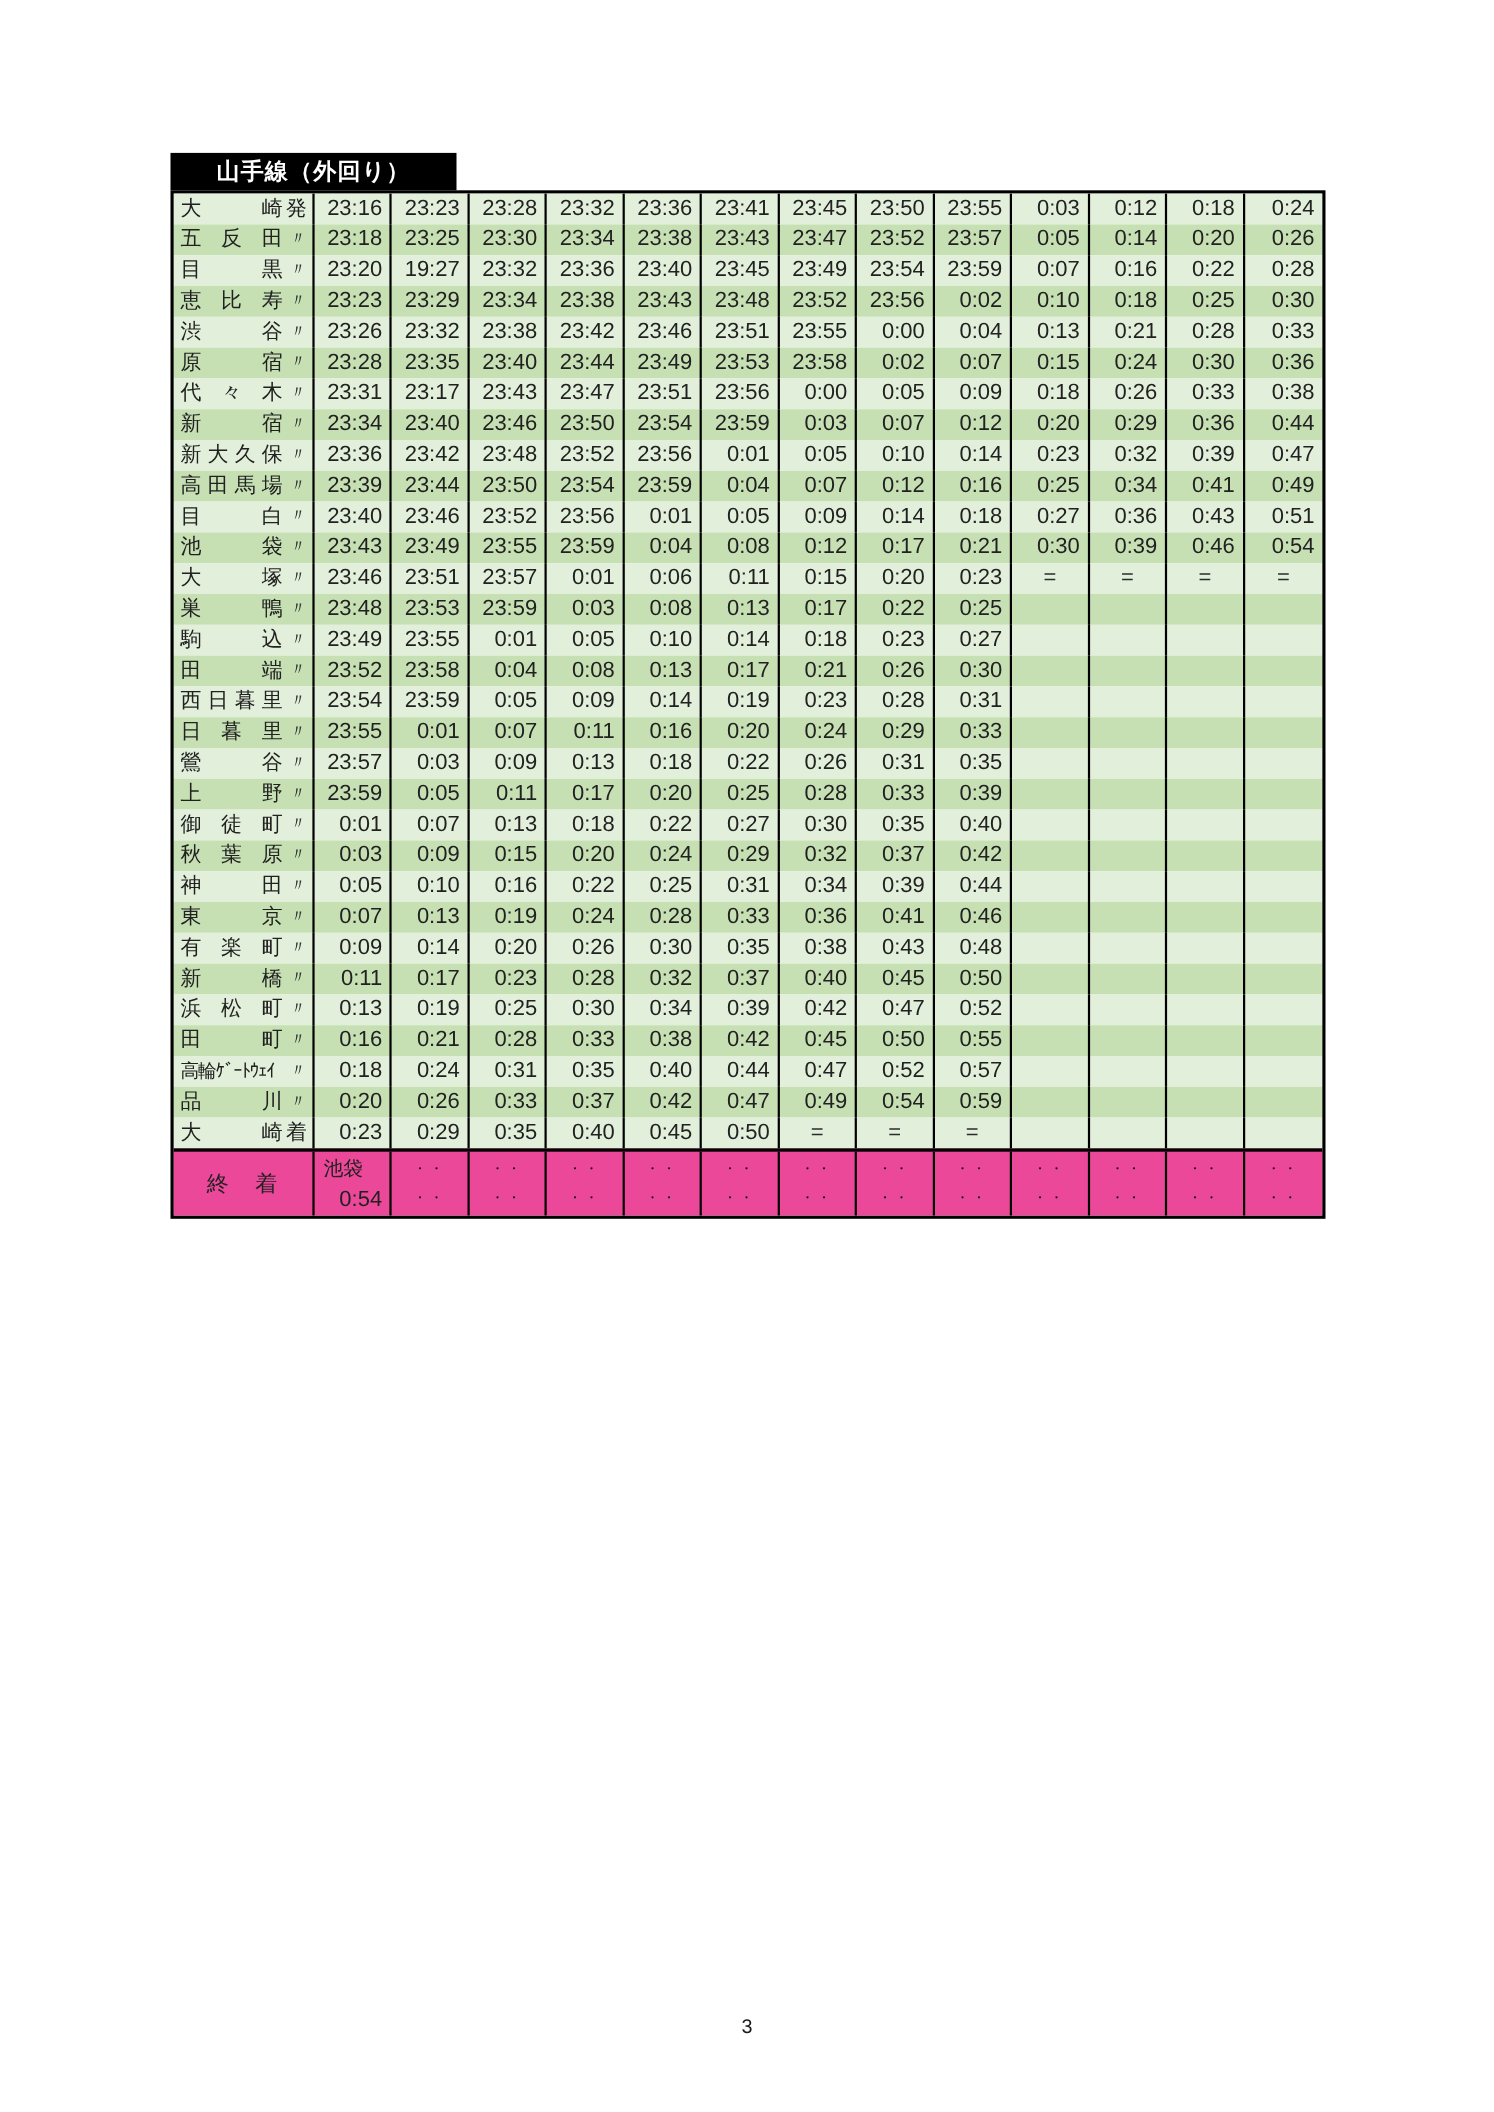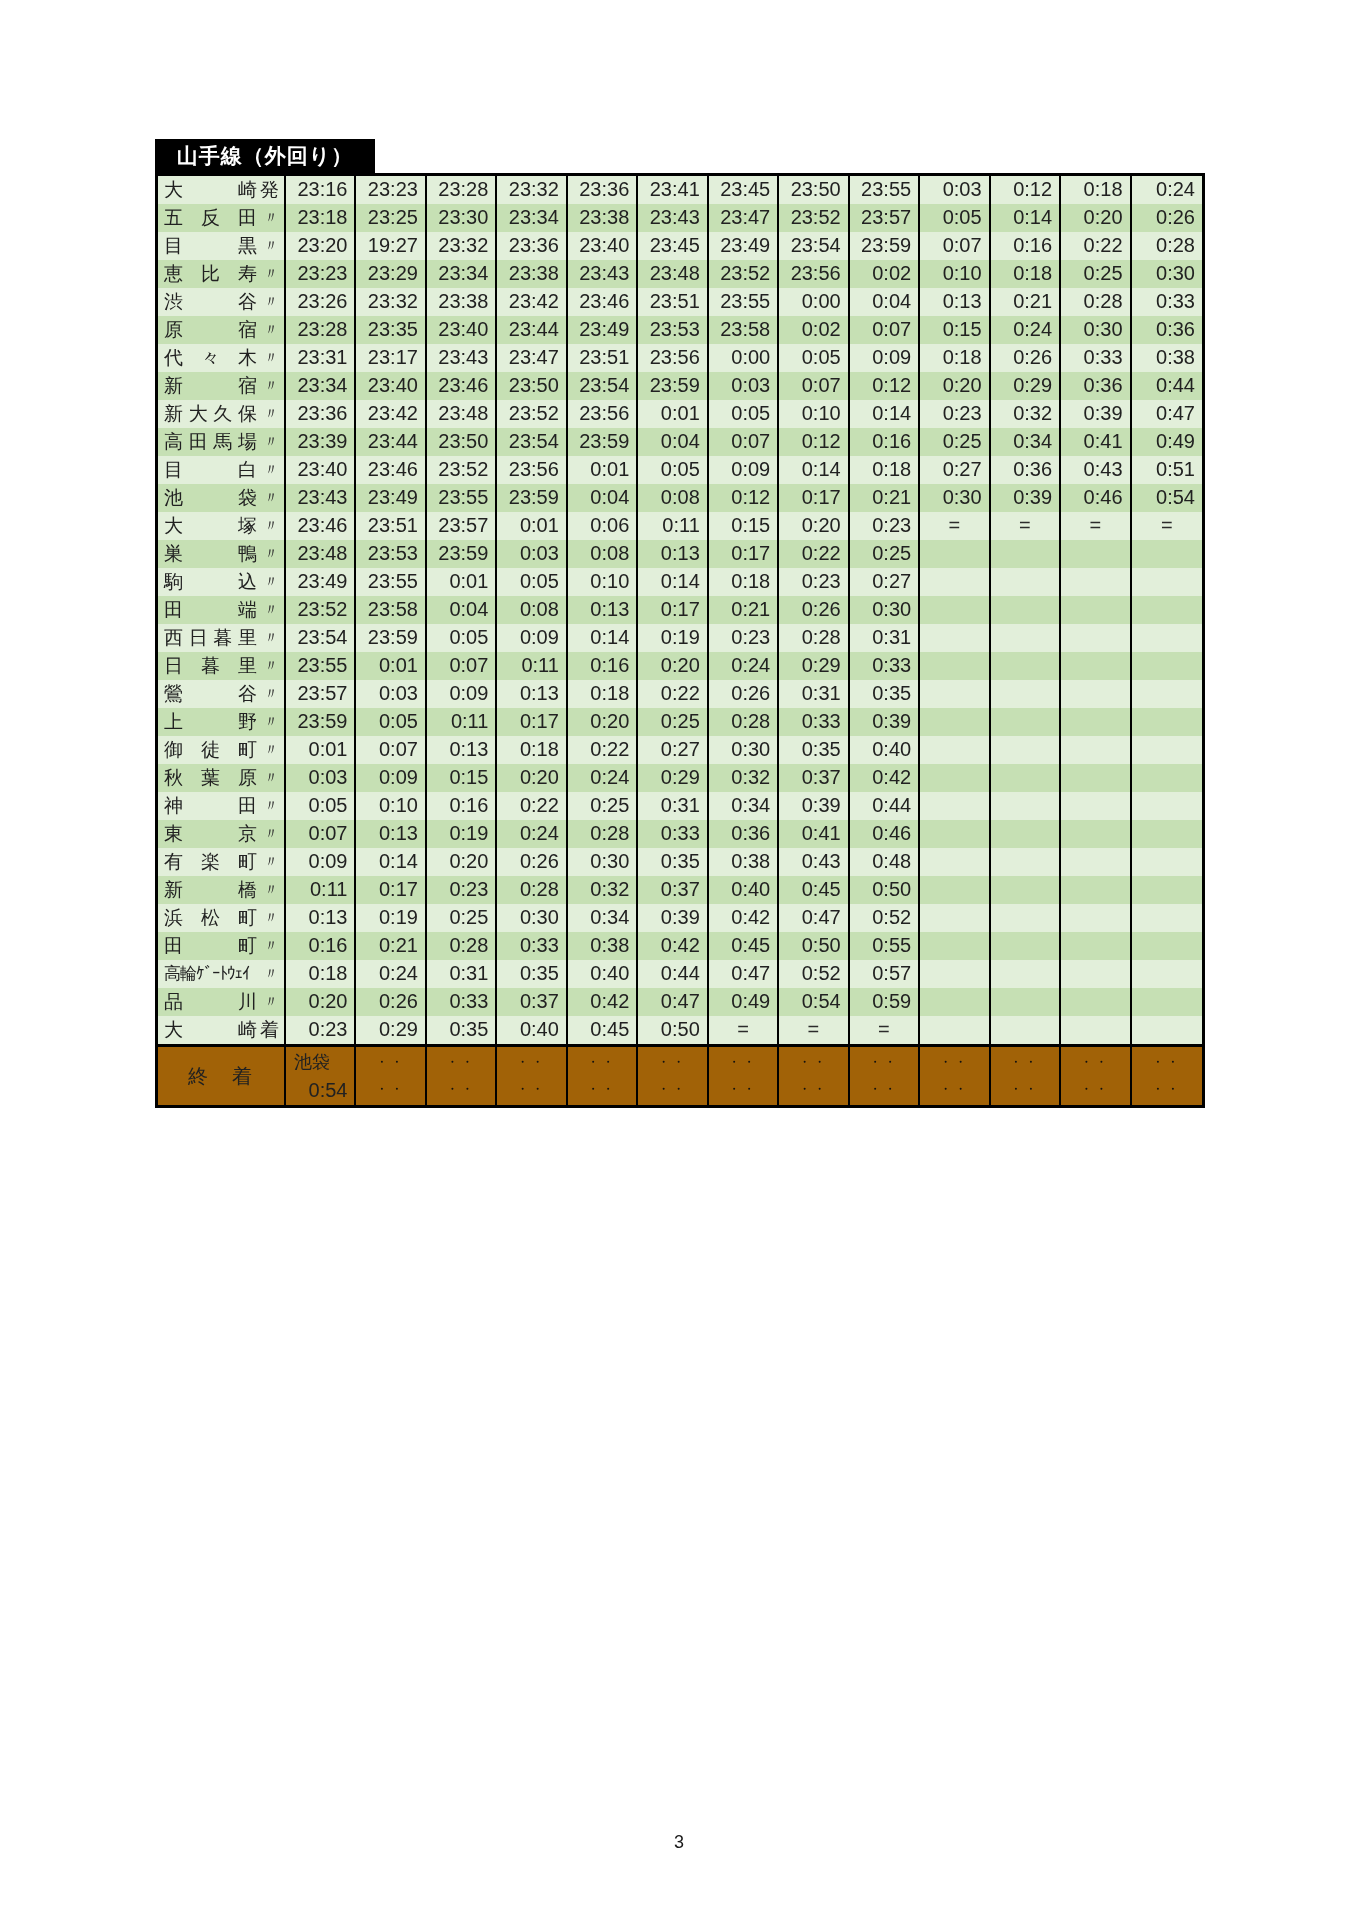--- a/index.html
+++ b/index.html
@@ -6,21 +6,21 @@
   .page{
     position:relative;
     width:1358px;height:1920px;
     background:#ffffff;
     font-family:"Liberation Sans","DejaVu Sans",sans-serif;
     color:#212121;
     overflow:hidden;
   }
   .titlebox{
     position:absolute;left:155px;top:139px;
-    width:220px;height:34px;
+    width:260px;height:34px;
     background:#000000;color:#ffffff;
     font-size:21px;font-weight:bold;
     display:flex;align-items:center;justify-content:center;
     letter-spacing:1px;
   }
   .timetable{
     position:absolute;left:155px;top:173px;
     width:1050px;
     border:3px solid #000;
     box-sizing:border-box;
@@ -56,21 +56,21 @@
   .st-suffix.ditto{font-size:16px;color:#333;}
   .t-cell{
     text-align:right;
     padding-right:7px;
   }
   .t-cell.eq{text-align:center;padding-right:0;color:#2b2b2b;}
   .terminal{
     display:grid;
     grid-template-columns:128px repeat(13,1fr);
     border-top:3px solid #000;
-    background:#a16207;
+    background:#ec4899;
     height:58px;
   }
   .term-cell{
     border-right:2.5px solid #000;
     box-sizing:border-box;
     display:flex;flex-direction:column;justify-content:center;
   }
   .term-cell:last-child{border-right:none;}
   .term-label{
     align-items:center;justify-content:center;

